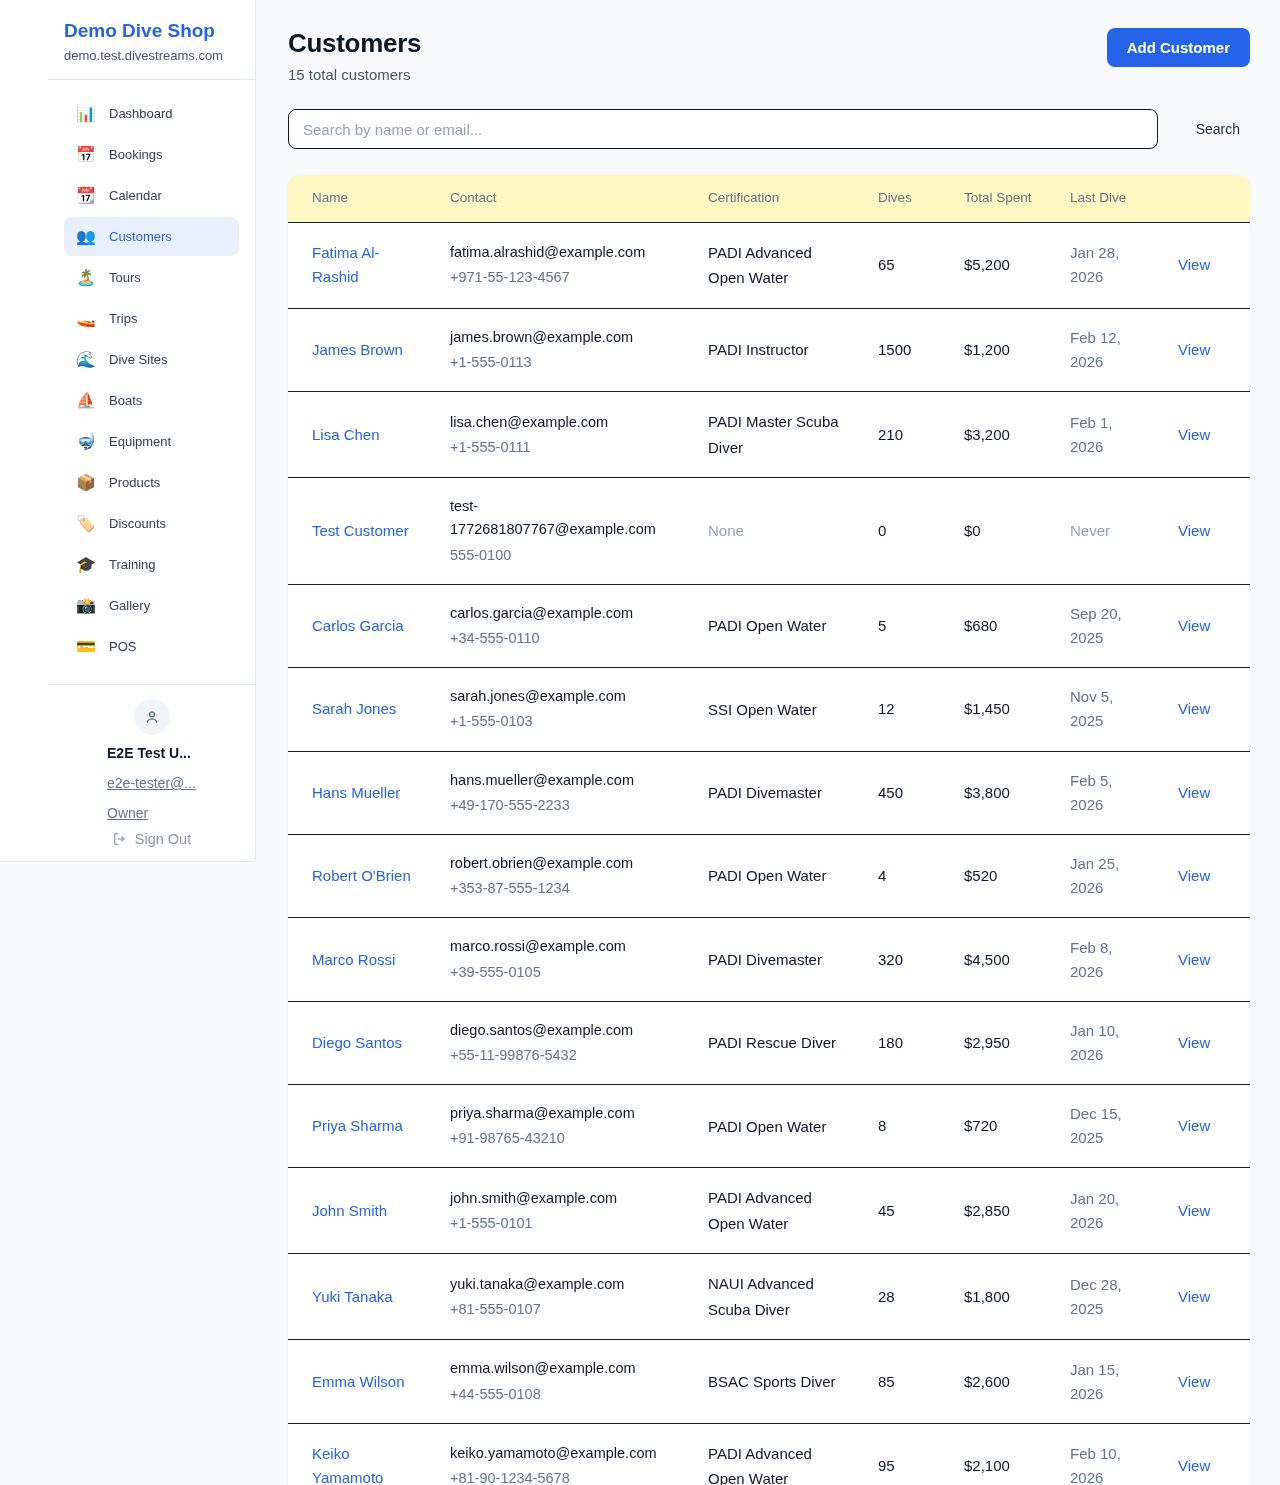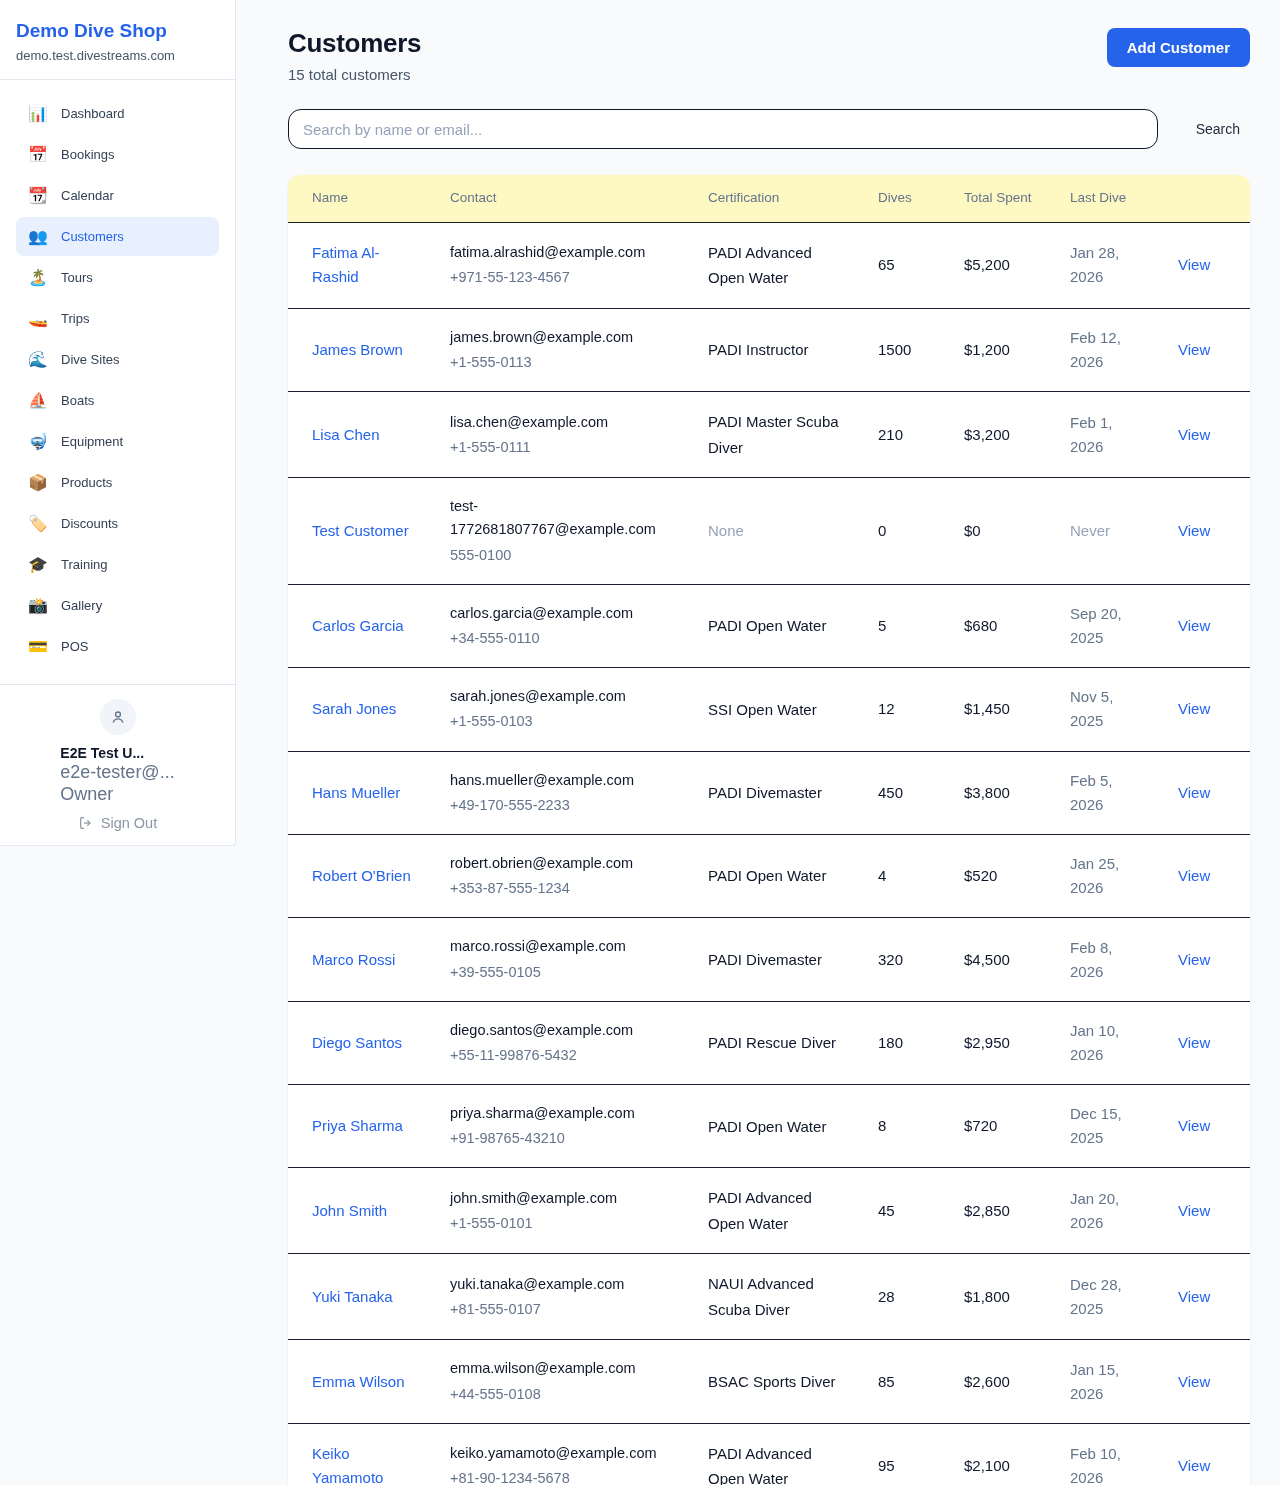--- a/index.html
+++ b/index.html
@@ -14,25 +14,26 @@
   *{box-sizing:border-box;margin:0;padding:0;}
   body{
     width:1280px;height:1485px;
     font-family:"Liberation Sans",sans-serif;
     background:var(--pagebg);
     color:var(--ink);
     position:relative;
   }
   
   .sidebar{
-    position:absolute;top:0;left:0;width:236px;
+    position:absolute;top:0;left:0;width:256px;
     background:#ffffff;
     border-right:1px solid var(--line);
     border-bottom:1px solid var(--line);
     border-bottom-right-radius:4px;
+    padding-left:48px;
   }
   .side-head{padding:20px 16px 16px 16px;border-bottom:1px solid var(--line);}
   .shop-title{color:var(--accent);font-size:19px;font-weight:700;}
   .shop-domain{color:#475569;font-size:13px;margin-top:6px;}
   .nav{padding:14px 16px 16px 16px;}
   .nav-item{
     display:flex;align-items:center;gap:13px;
     padding:10px 12px;border-radius:8px;
     cursor:pointer;margin-bottom:2px;
   }
@@ -46,42 +47,42 @@
     display:flex;align-items:center;gap:10px;flex-direction:column;
   }
   .avatar{
     width:36px;height:36px;border-radius:50%;
     background:#f1f5f9;flex:0 0 auto;
     display:flex;align-items:center;justify-content:center;
   }
   .avatar svg{width:18px;height:18px;stroke:#64748b;fill:none;stroke-width:1.8;}
   .foot-meta{min-width:0;flex:1;}
   .foot-name{font-size:14px;font-weight:700;color:var(--ink);white-space:nowrap;overflow:hidden;}
-  .foot-email,.foot-role{font-size:18px;color:var(--muted);margin-top:1px;white-space:nowrap;overflow:hidden;}
+  .foot-email,.foot-role{font-size:14px;color:var(--muted);margin-top:14px;white-space:nowrap;overflow:hidden;text-decoration:underline;}
   .signout{
     display:flex;align-items:center;gap:7px;
     background:none;border:none;cursor:pointer;
     color:#8b95a5;font-size:14.5px;font-family:inherit;
     flex:0 0 auto;
   }
   .signout svg{width:16px;height:16px;stroke:#8b95a5;fill:none;stroke-width:1.8;}
   
   .main{margin-left:256px;padding:28px 30px 30px 32px;}
   .page-head{display:flex;justify-content:space-between;align-items:flex-start;}
   .page-title{font-size:26px;font-weight:800;color:var(--ink);letter-spacing:-0.3px;}
   .page-sub{font-size:15px;color:#475569;margin-top:7px;}
   .btn-primary{
     background:var(--accent);color:#fff;border:none;cursor:pointer;
     font-family:inherit;font-size:15px;font-weight:600;
     padding:11px 20px;border-radius:8px;
   }
   .search-row{display:flex;align-items:center;margin-top:26px;}
   .search-input{
     flex:1;height:40px;
-    border:1.5px solid #0f172a;border-radius:13px;
+    border:1.5px solid #0f172a;border-radius:8px;
     padding:0 14px;font-size:15px;font-family:inherit;
     background:#fff;color:var(--ink);outline:none;
   }
   .search-input::placeholder{color:#94a3b8;}
   .btn-search{
     background:none;border:none;cursor:pointer;font-family:inherit;
     font-size:14px;color:#1e293b;margin-left:28px;padding:6px 10px;
   }
   
   .card{

